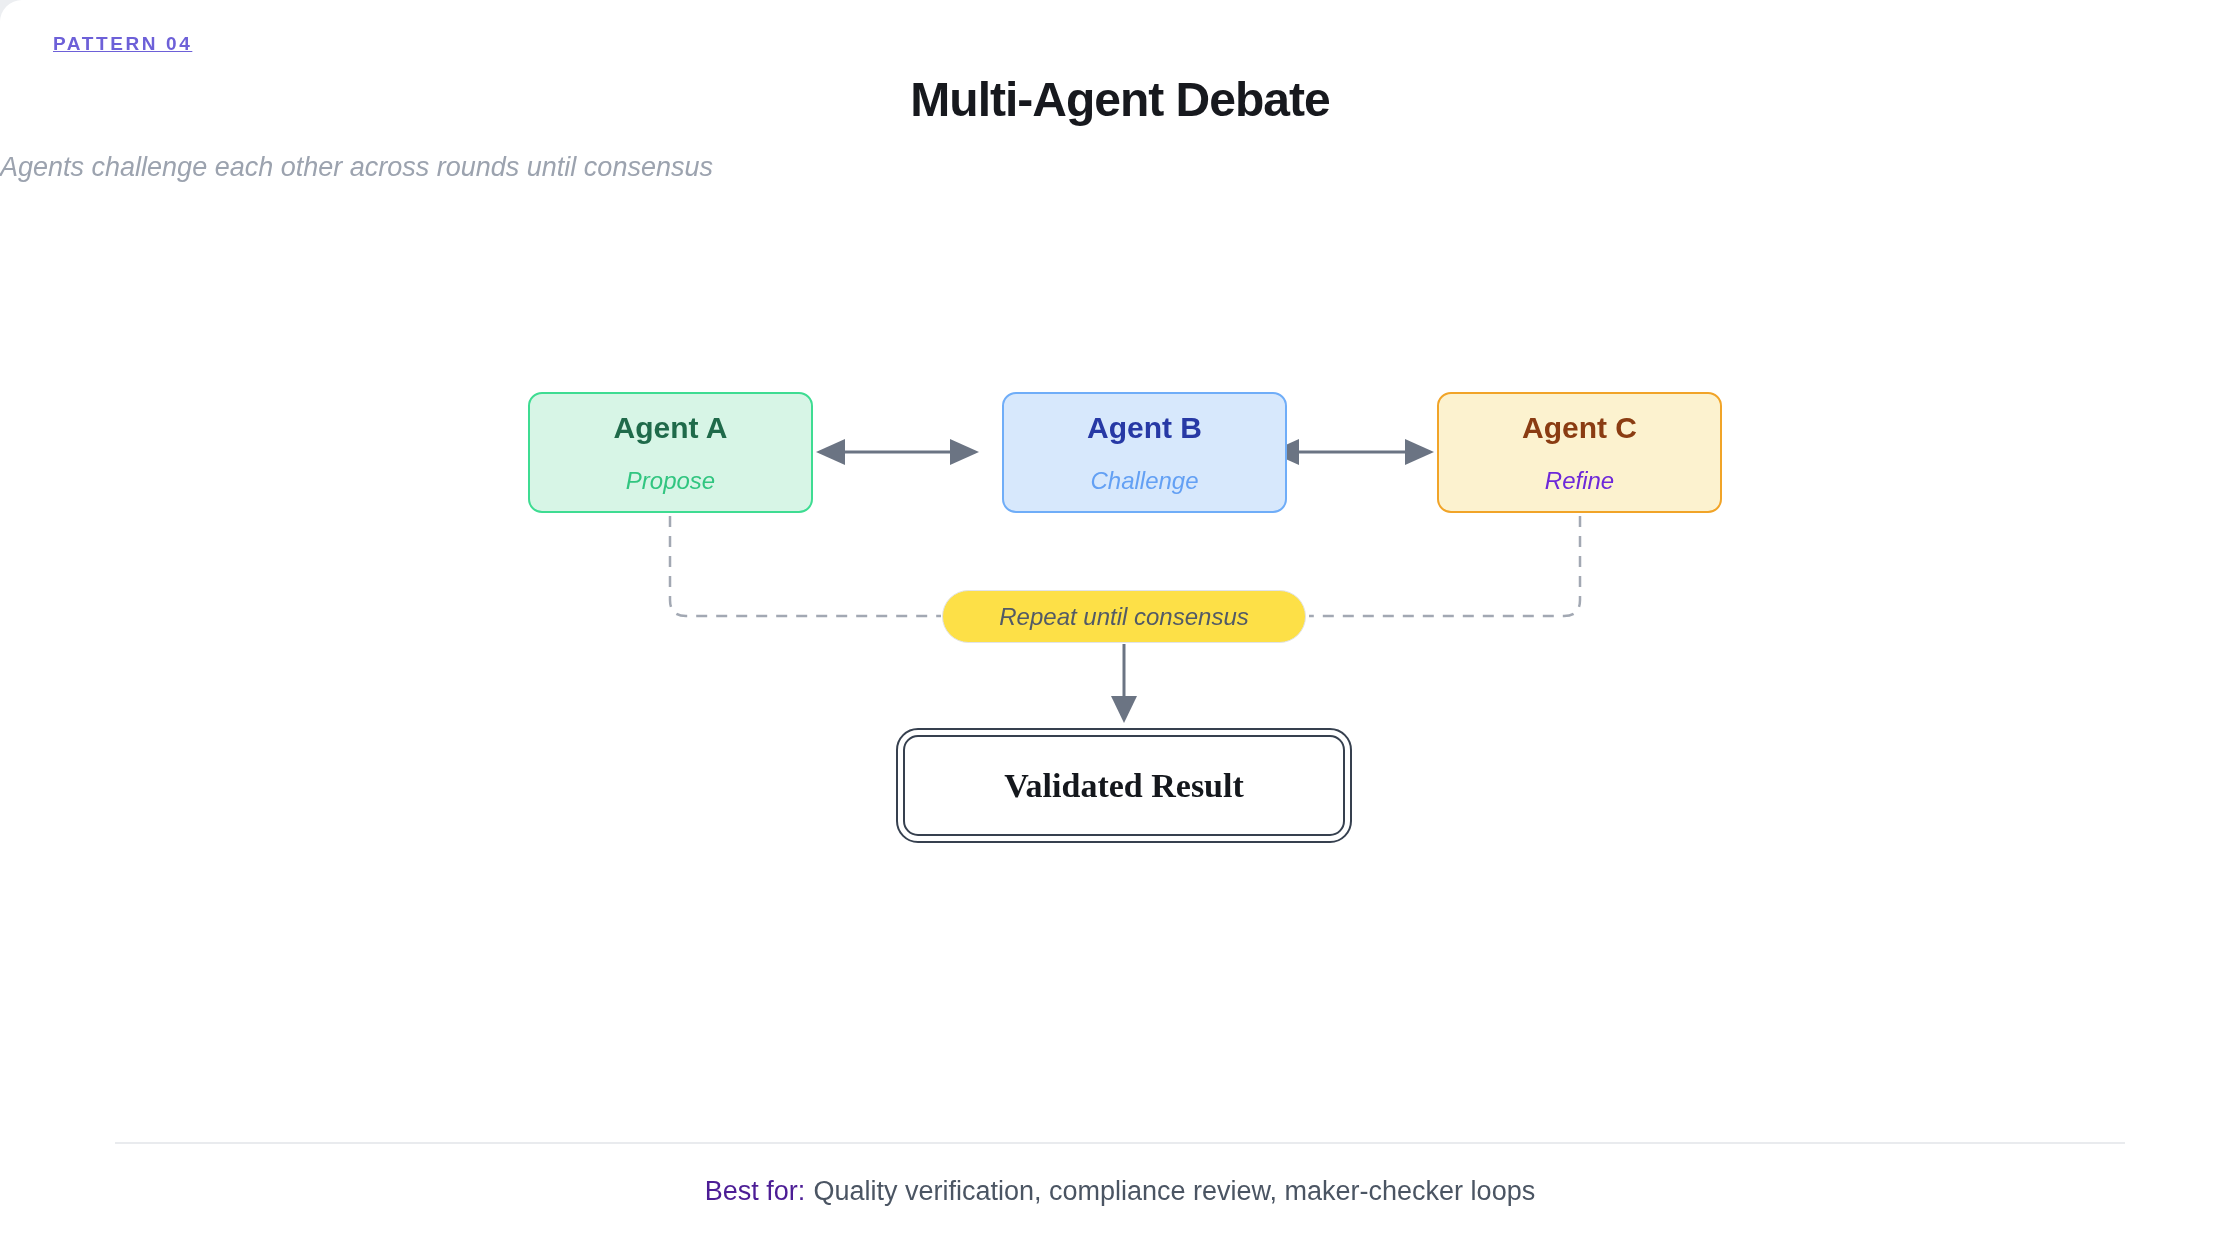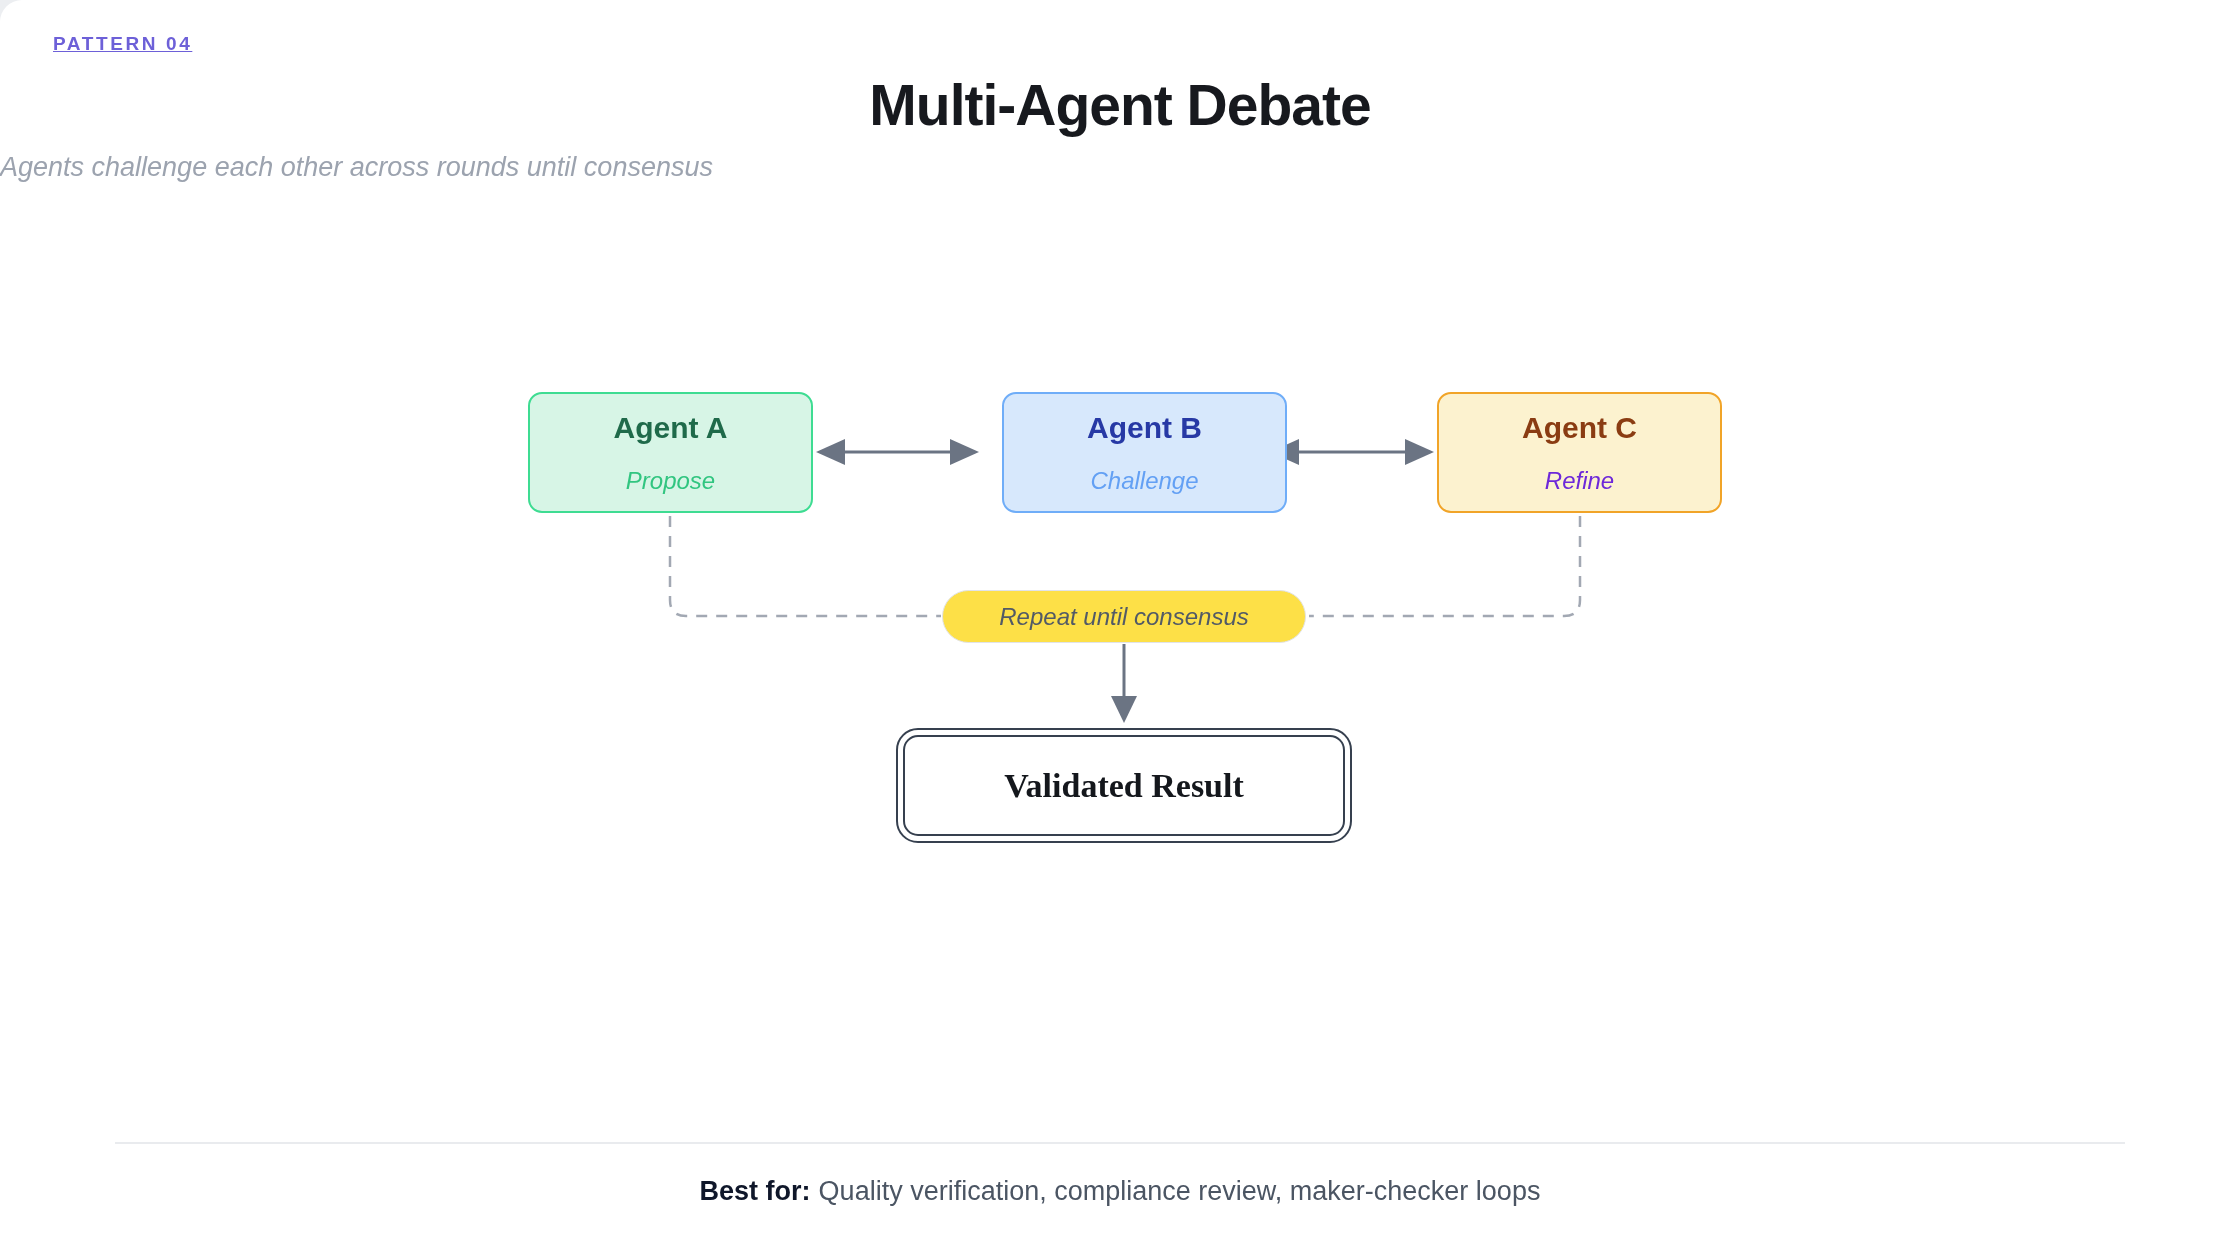--- a/index.html
+++ b/index.html
@@ -28,21 +28,21 @@
     color: #6d60d8;
     text-decoration: underline;
   }
   .title {
     position: absolute;
     left: 0;
     top: 72px;
     width: 100%;
     margin: 0;
     text-align: center;
-    font-size: 57px;
+    font-size: 48px;
     font-weight: 800;
     letter-spacing: -1px;
     color: #17191e;
   }
   .subtitle {
     position: absolute;
     left: 0;
     top: 152px;
     width: 100%;
     text-align: left;
@@ -147,22 +147,22 @@
   .best-for {
     position: absolute;
     left: 0;
     top: 1176px;
     width: 100%;
     text-align: center;
     font-size: 27px;
     color: #4b5563;
   }
   .best-for .bf-label {
-    font-weight: 700;
-    color: #0f172a;
+    font-weight: 400;
+    color: #4c1d95;
     margin-right: 8px;
   }
 </style>
 </head>
 <body>
 
 <div class="page">
 
   <div class="pattern-label">PATTERN 04</div>
   <h1 class="title">Multi-Agent Debate</h1>

